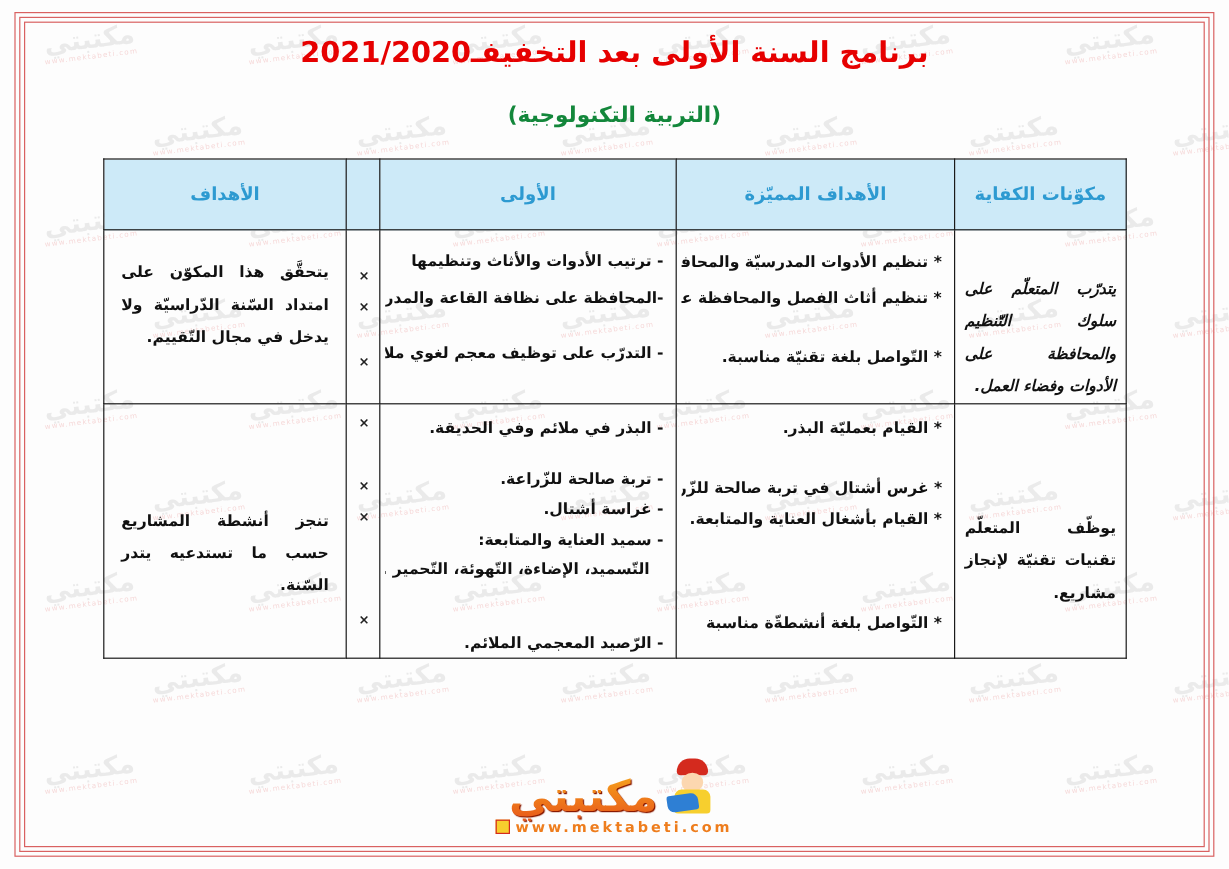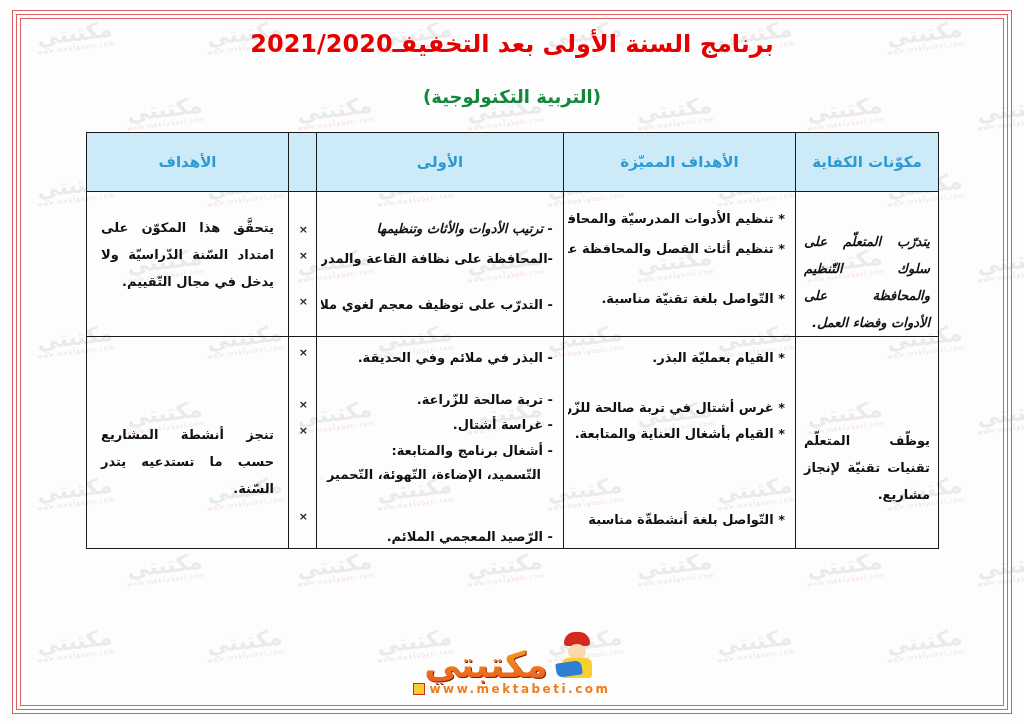--- a/index.html
+++ b/index.html
@@ -310,21 +310,21 @@
           </td>
         <td>
             <div class="cell">
               <div class="line" style="margin-top: 16px;">* تنظيم الأدوات المدرسيّة والمحافظة على نظافتها.</div>
               <div class="line" style="margin-top: 8px;">* تنظيم أثاث الفصل والمحافظة على نظافته.</div>
               <div class="line" style="margin-top: 28px;">* التّواصل بلغة تقنيّة مناسبة.</div>
             </div>
           </td>
         <td>
             <div class="cell">
-              <div class="line" style="margin-top: 26px; font-style: italic;">- ترتيب الأدوات والأثاث وتنظيمها</div>
+              <div class="line" style="margin-top: 16px;">- ترتيب الأدوات والأثاث وتنظيمها</div>
               <div class="line" style="margin-top: 8px;">-المحافظة على نظافة القاعة والمدرسة.</div>
               <div class="line" style="margin-top: 24px;">- التدرّب على توظيف معجم لغوي ملائم.</div>
             </div>
           </td>
         <td>
             <div class="markcell">
               <span class="mark" style="top: 32px;">×</span>
               <span class="mark" style="top: 58px;">×</span>
               <span class="mark" style="top: 104px;">×</span>
             </div>
@@ -343,21 +343,21 @@
               <div class="line" style="margin-top: 28px;">* غرس أشتال في تربة صالحة للزّراعة.</div>
               <div class="line" style="margin-top: 4px;">* القيام بأشغال العناية والمتابعة.</div>
               <div class="line" style="margin-top: 64px;">* التّواصل بلغة أنشطةّة مناسبة</div>
             </div>
           </td>
         <td>
             <div class="cell">
               <div class="line" style="margin-top: 10px;">- البذر في ملائم وفي الحديقة.</div>
               <div class="line" style="margin-top: 20px;">- تربة صالحة للزّراعة.</div>
               <div class="line" style="margin-top: 3px;">- غراسة أشتال.</div>
-              <div class="line" style="margin-top: 4px;">- أشغال برنامج والمتابعة:</div>
+              <div class="line" style="margin-top: 4px;">- سميد العناية والمتابعة:</div>
               <div class="line cont" style="margin-top: 2px;">التّسميد، الإضاءة، التّهوئة، التّحمير ...</div>
               <div class="line" style="margin-top: 40px;">- الرّصيد المعجمي الملائم.</div>
             </div>
           </td>
         <td>
             <div class="markcell">
               <span class="mark" style="top: 10px;">×</span>
               <span class="mark" style="top: 62px;">×</span>
               <span class="mark" style="top: 88px;">×</span>
               <span class="mark" style="top: 174px;">×</span>

